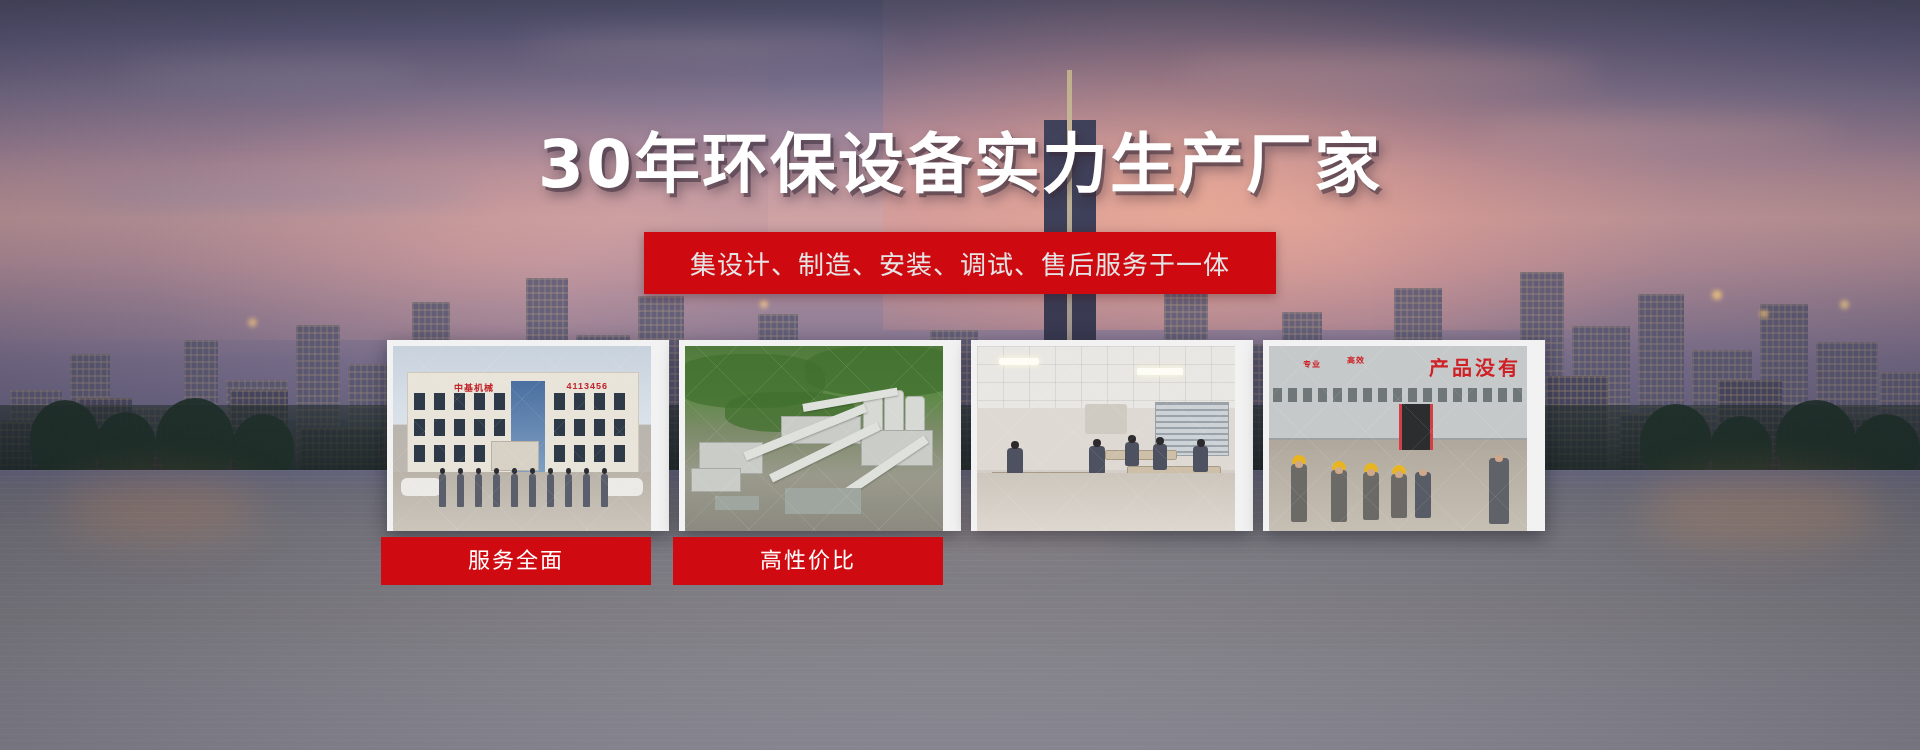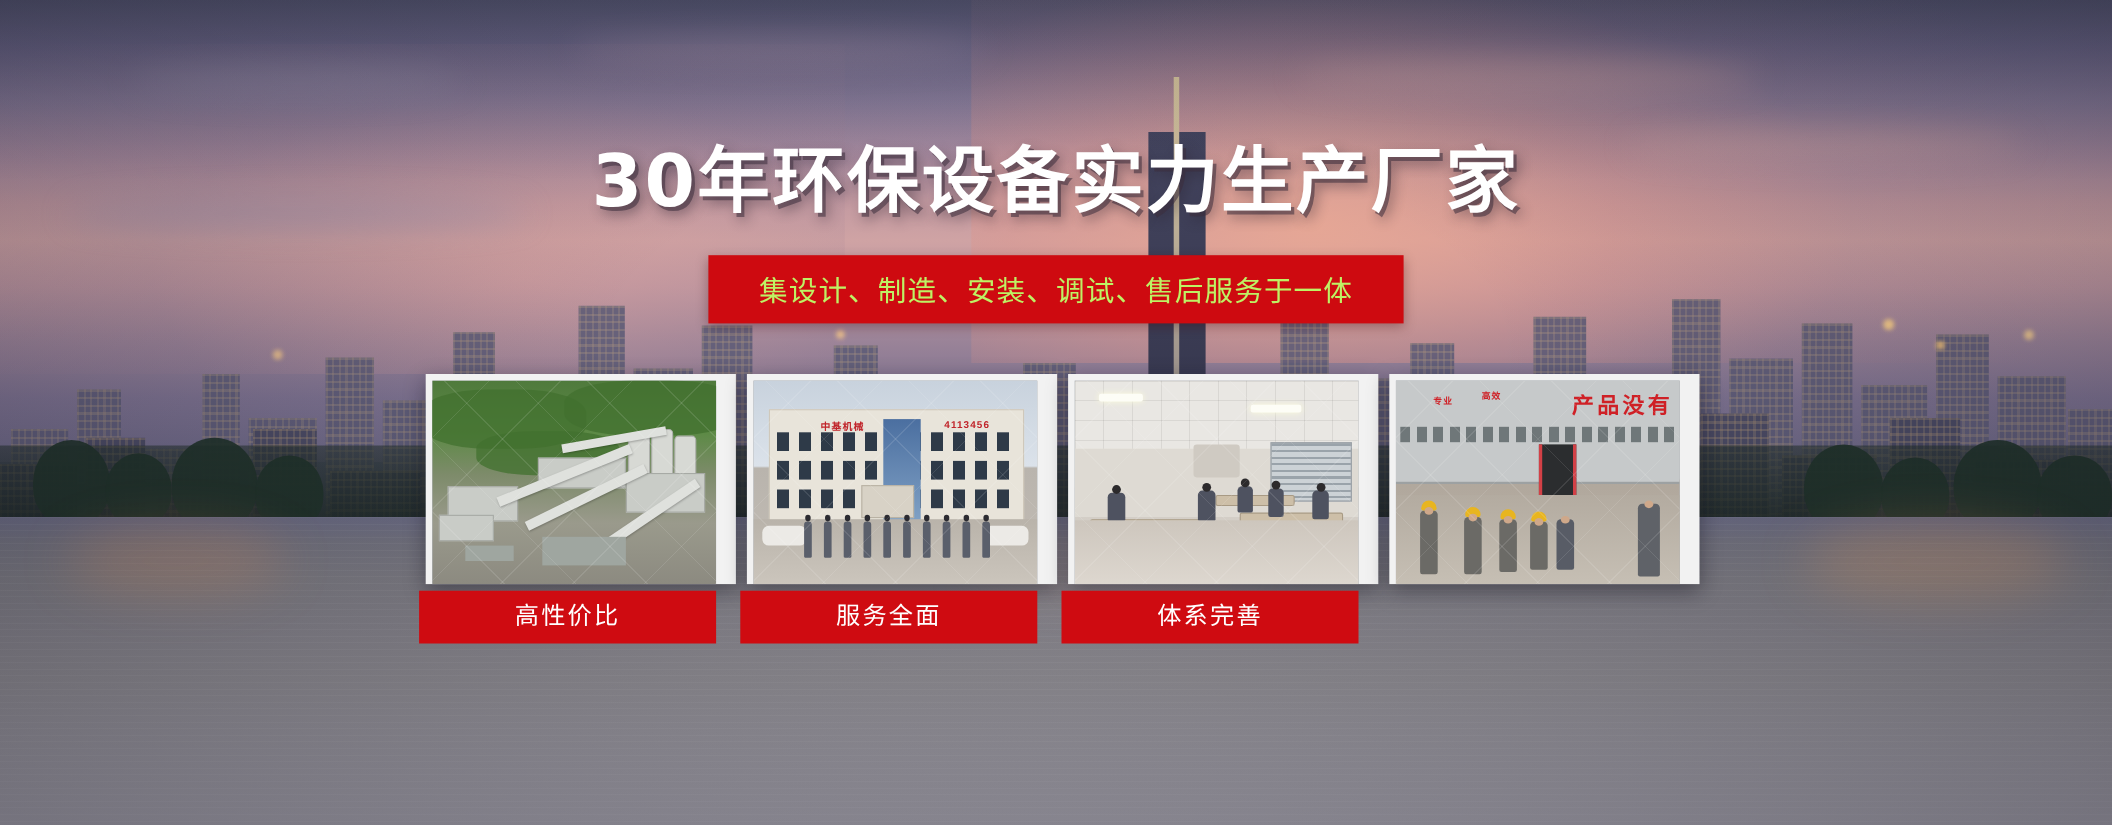--- a/index.html
+++ b/index.html
@@ -119,21 +119,21 @@
     text-shadow:
       3px 4px 0 rgba(60,45,60,.55),
       5px 7px 12px rgba(40,30,45,.45);
     white-space:nowrap;
   }
 
   .subbanner{
     position:absolute;left:50%;transform:translateX(-50%);
     top:232px;
     background:#ce0a10;
-    color:#bef264;
+    color:#e5e5e5;
     font-family:"DejaVu Sans","Liberation Sans",sans-serif;
     font-size:26px;
     font-weight:500;
     letter-spacing:1px;
     padding:12px 46px 13px;
     white-space:nowrap;
     box-shadow:0 3px 10px rgba(60,10,15,.35);
   }
 
   
@@ -322,20 +322,53 @@
 
     <div class="headline">30年环保设备实力生产厂家</div>
 
     <div class="subbanner">集设计、制造、安装、调试、售后服务于一体</div>
 
     <div class="cards">
 
       <div class="card-wrap">
         <div class="card">
           <div class="thumb">
+            <div class="s1">
+              <div class="fac">
+                <div class="sign">中基机械</div>
+                <div class="phone">4113456</div>
+                <div class="row r1"></div>
+                <div class="row r2"></div>
+                <div class="row r3"></div>
+                <div class="glass"></div>
+              </div>
+              <div class="porch"></div>
+              <div class="ground"></div>
+              <div class="car" style="left:8px;"></div>
+              <div class="car" style="right:8px;"></div>
+              <div class="person" style="left:46px;"></div>
+              <div class="person" style="left:64px;"></div>
+              <div class="person" style="left:82px;"></div>
+              <div class="person" style="left:100px;"></div>
+              <div class="person" style="left:118px;"></div>
+              <div class="person" style="left:136px;"></div>
+              <div class="person" style="left:154px;"></div>
+              <div class="person" style="left:172px;"></div>
+              <div class="person" style="left:190px;"></div>
+              <div class="person" style="left:208px;"></div>
+            </div>
+            <div class="wm"></div>
+          </div>
+        </div>
+        <div class="caption">服务全面</div>
+      </div>
+
+      <div class="card-wrap">
+        <div class="card">
+          <div class="thumb">
             <div class="s2">
               <div class="field" style="left:-10px;top:8px;width:150px;height:54px;"></div>
               <div class="field" style="left:120px;top:0px;width:160px;height:50px;"></div>
               <div class="field" style="left:40px;top:46px;width:130px;height:40px;"></div>
               <div class="silo" style="left:178px;top:48px;width:18px;height:40px;"></div>
               <div class="silo" style="left:199px;top:44px;width:18px;height:44px;"></div>
               <div class="silo" style="left:220px;top:50px;width:18px;height:38px;"></div>
               <div class="shed" style="left:96px;top:70px;width:78px;height:26px;"></div>
               <div class="shed" style="left:14px;top:96px;width:62px;height:30px;"></div>
               <div class="shed" style="left:176px;top:84px;width:70px;height:34px;"></div>
@@ -344,53 +377,20 @@
               <div class="belt" style="left:86px;top:128px;width:120px;height:9px;transform:rotate(-26deg);"></div>
               <div class="belt" style="left:150px;top:150px;width:110px;height:9px;transform:rotate(-34deg);"></div>
               <div class="belt" style="left:118px;top:58px;width:96px;height:8px;transform:rotate(-10deg);"></div>
               <div class="roof" style="left:100px;top:142px;width:76px;height:26px;"></div>
               <div class="roof" style="left:30px;top:150px;width:44px;height:14px;"></div>
             </div>
             <div class="wm"></div>
           </div>
         </div>
         <div class="caption">高性价比</div>
-      </div>
-
-      <div class="card-wrap">
-        <div class="card">
-          <div class="thumb">
-            <div class="s1">
-              <div class="fac">
-                <div class="sign">中基机械</div>
-                <div class="phone">4113456</div>
-                <div class="row r1"></div>
-                <div class="row r2"></div>
-                <div class="row r3"></div>
-                <div class="glass"></div>
-              </div>
-              <div class="porch"></div>
-              <div class="ground"></div>
-              <div class="car" style="left:8px;"></div>
-              <div class="car" style="right:8px;"></div>
-              <div class="person" style="left:46px;"></div>
-              <div class="person" style="left:64px;"></div>
-              <div class="person" style="left:82px;"></div>
-              <div class="person" style="left:100px;"></div>
-              <div class="person" style="left:118px;"></div>
-              <div class="person" style="left:136px;"></div>
-              <div class="person" style="left:154px;"></div>
-              <div class="person" style="left:172px;"></div>
-              <div class="person" style="left:190px;"></div>
-              <div class="person" style="left:208px;"></div>
-            </div>
-            <div class="wm"></div>
-          </div>
-        </div>
-        <div class="caption">服务全面</div>
       </div>
 
       <div class="card-wrap">
         <div class="card">
           <div class="thumb">
             <div class="s3">
               <div class="ceil"></div>
               <div class="lamp" style="left:22px;top:12px;width:40px;height:7px;"></div>
               <div class="lamp" style="left:160px;top:22px;width:46px;height:7px;"></div>
               <div class="wall"></div>
@@ -405,21 +405,20 @@
               <div class="prs" style="left:30px;top:102px;width:16px;height:26px;"></div>
               <div class="prs" style="left:112px;top:100px;width:16px;height:28px;"></div>
               <div class="prs" style="left:148px;top:96px;width:14px;height:24px;"></div>
               <div class="prs" style="left:176px;top:98px;width:14px;height:26px;"></div>
               <div class="prs" style="left:216px;top:100px;width:15px;height:26px;"></div>
               <div class="floor"></div>
             </div>
             <div class="wm"></div>
           </div>
         </div>
-        <div class="caption">体系完善</div>
       </div>
 
       <div class="card-wrap">
         <div class="card">
           <div class="thumb">
             <div class="s4">
               <div class="shed">
                 <div class="bigtxt">产品没有</div>
                 <div class="smtxt" style="left:34px;top:12px;">专业</div>
                 <div class="smtxt" style="left:78px;top:8px;">高效</div>

